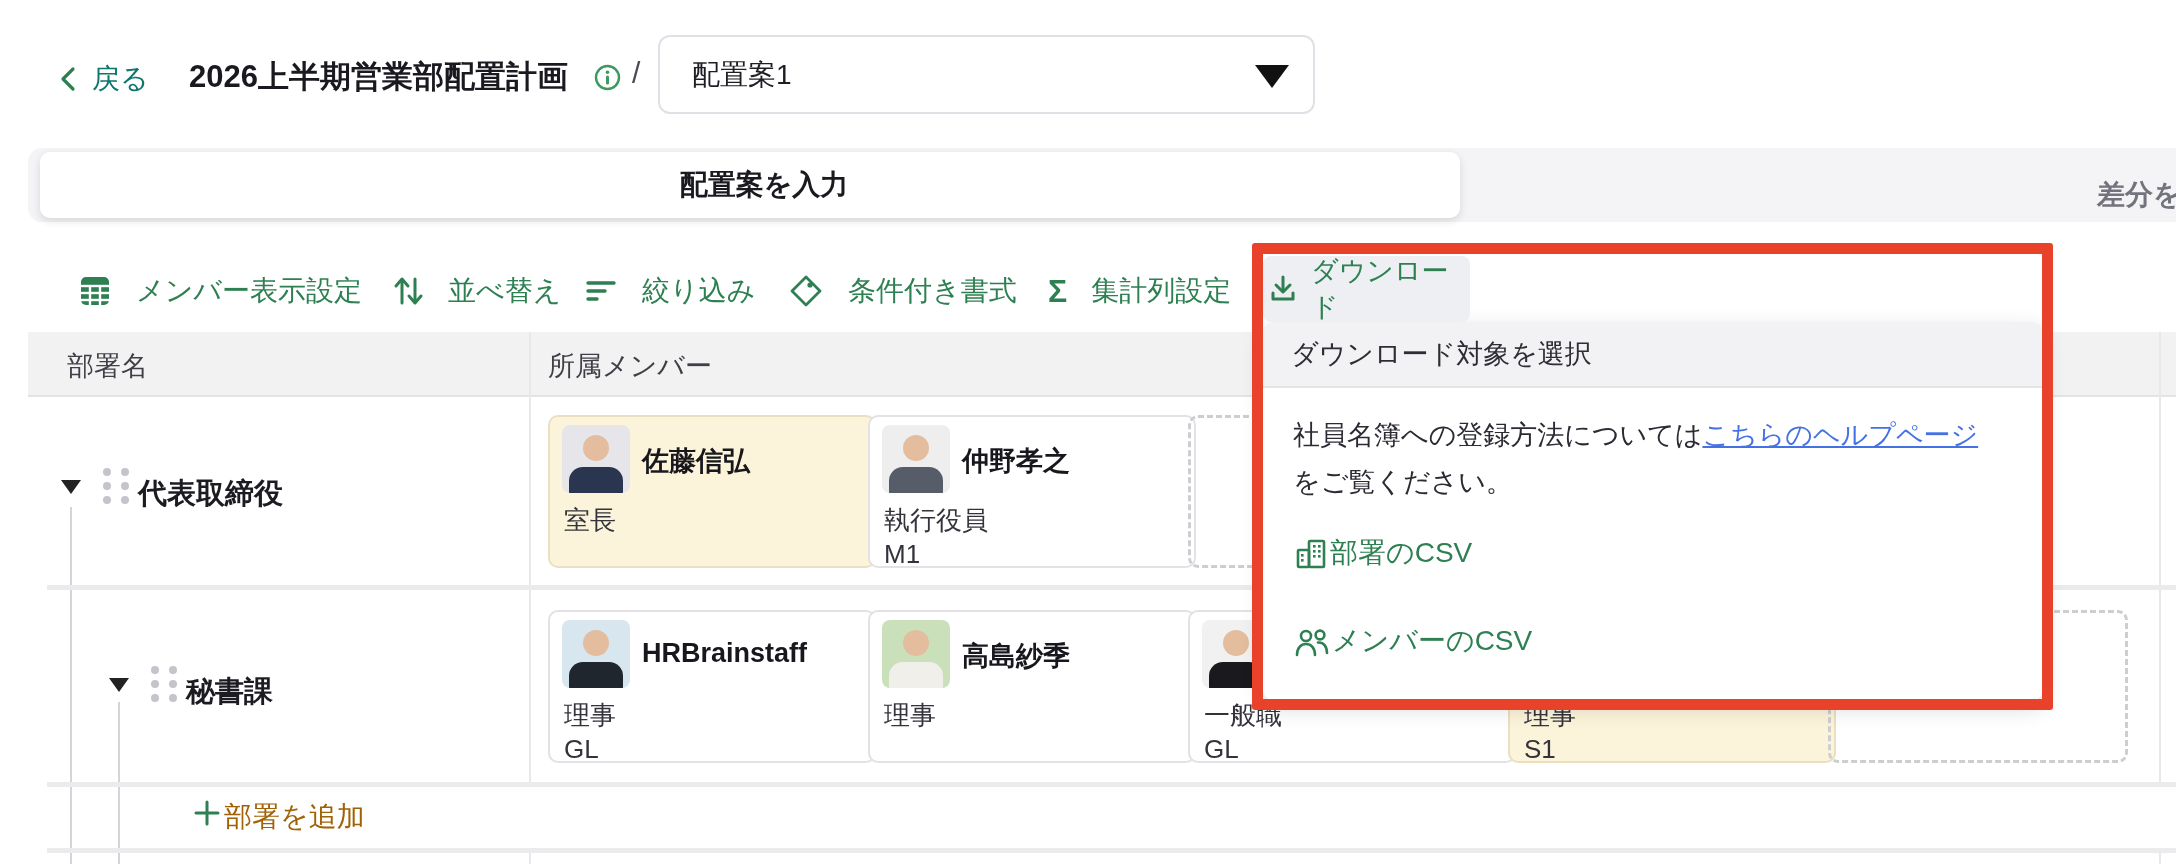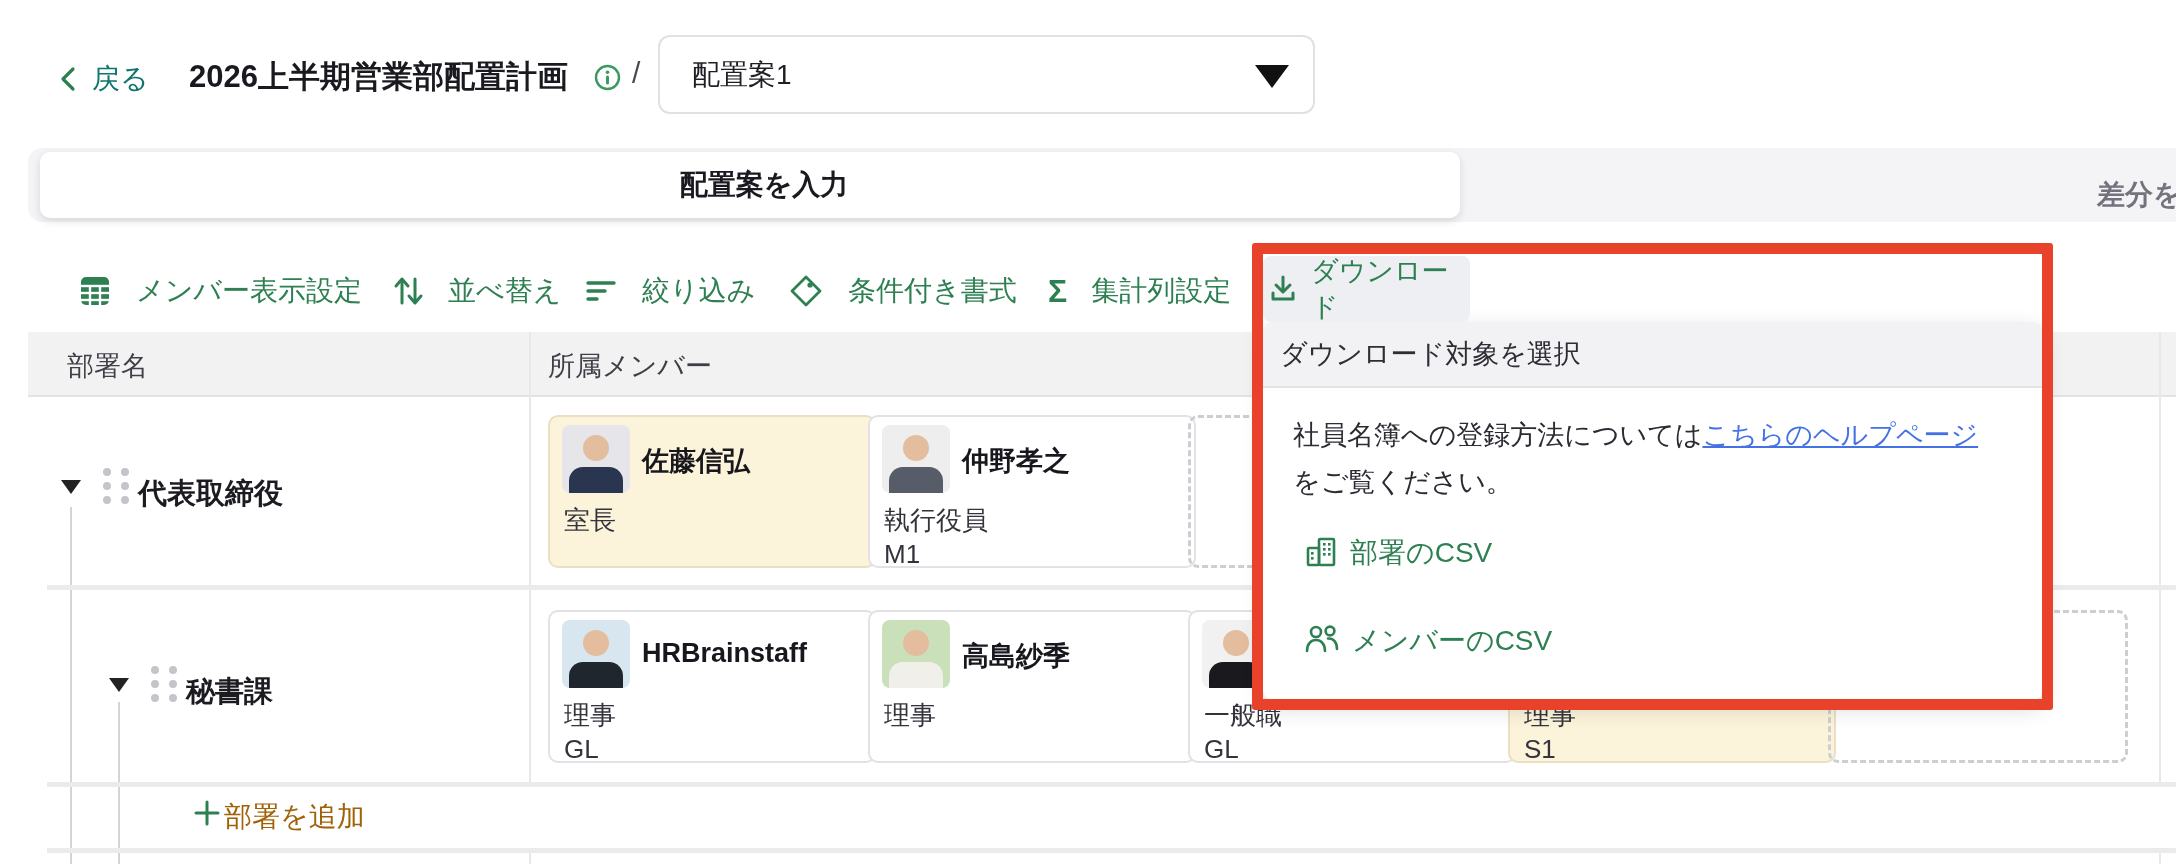--- a/index.html
+++ b/index.html
@@ -59,24 +59,24 @@
   .card-line3{position:absolute;left:14px;top:122px;font-size:26px;color:#33333b;}
   .placeholder-card{position:absolute;width:300px;height:153px;border:3px dashed #cdcdd2;border-radius:10px;box-sizing:border-box;}
 
   .add-dept{left:192px;top:798px;display:flex;align-items:flex-start;gap:2px;font-size:28px;color:#a16207;cursor:pointer;}
 
   
   .dl-panel{left:1263px;top:322px;width:780px;height:378px;background:#fff;border-radius:10px;
       box-shadow:0 8px 22px rgba(0,0,0,.16);z-index:20;}
   .dl-panel-header{position:absolute;left:0;top:0;width:100%;height:66px;background:#f2f2f4;
       border-bottom:2px solid #e4e4e7;border-radius:10px 10px 0 0;box-sizing:border-box;
-      display:flex;align-items:center;padding-left:17px;font-size:27px;color:#2d2d35;}
+      display:flex;align-items:center;padding-left:28px;font-size:27px;color:#2d2d35;}
   .dl-help{position:absolute;left:30px;top:90px;width:722px;font-size:27px;line-height:47px;color:#2b2b33;}
   .dl-help a{color:#4472e4;text-decoration:underline;cursor:pointer;}
-  .dl-option{position:absolute;left:40px;display:flex;align-items:flex-start;gap:11px;font-size:28px;color:#2e8052;cursor:pointer;}
+  .dl-option{position:absolute;left:30px;display:flex;align-items:flex-end;gap:1px;font-size:28px;color:#2e8052;cursor:pointer;}
   .red-box{left:1252px;top:243px;width:801px;height:467px;border:11px solid #e8432a;border-radius:3px;
       box-sizing:border-box;z-index:40;pointer-events:none;}
 </style>
 </head>
 <body>
 
 <div id="app">
 
   <div class="abs back-btn">
     <span>

